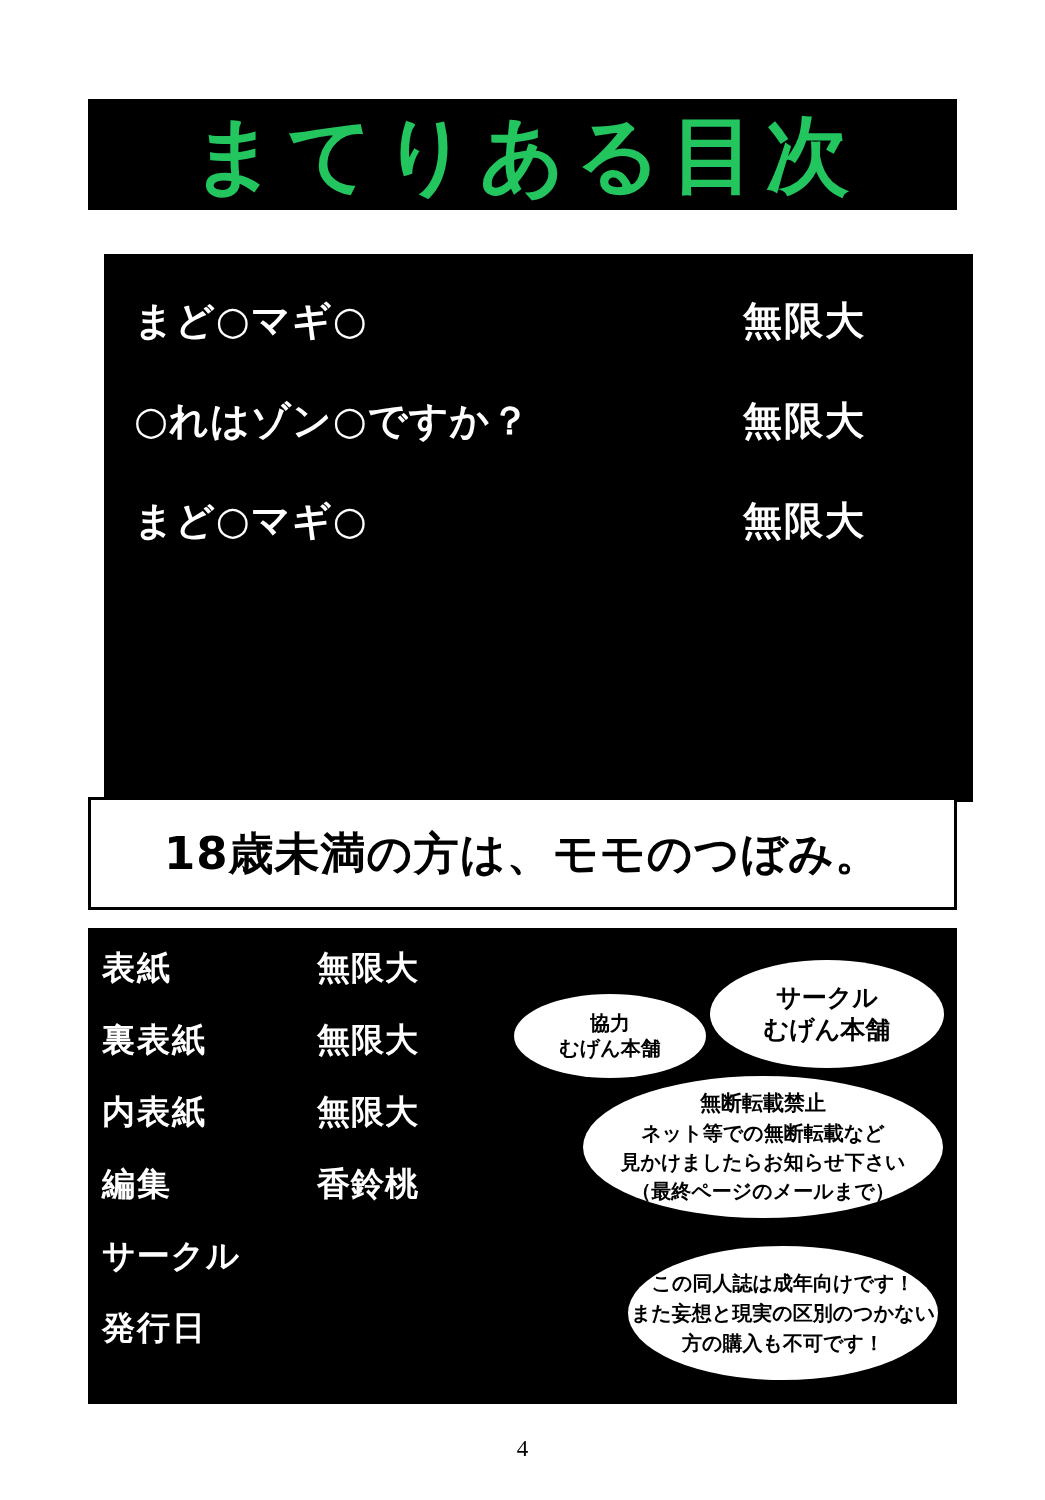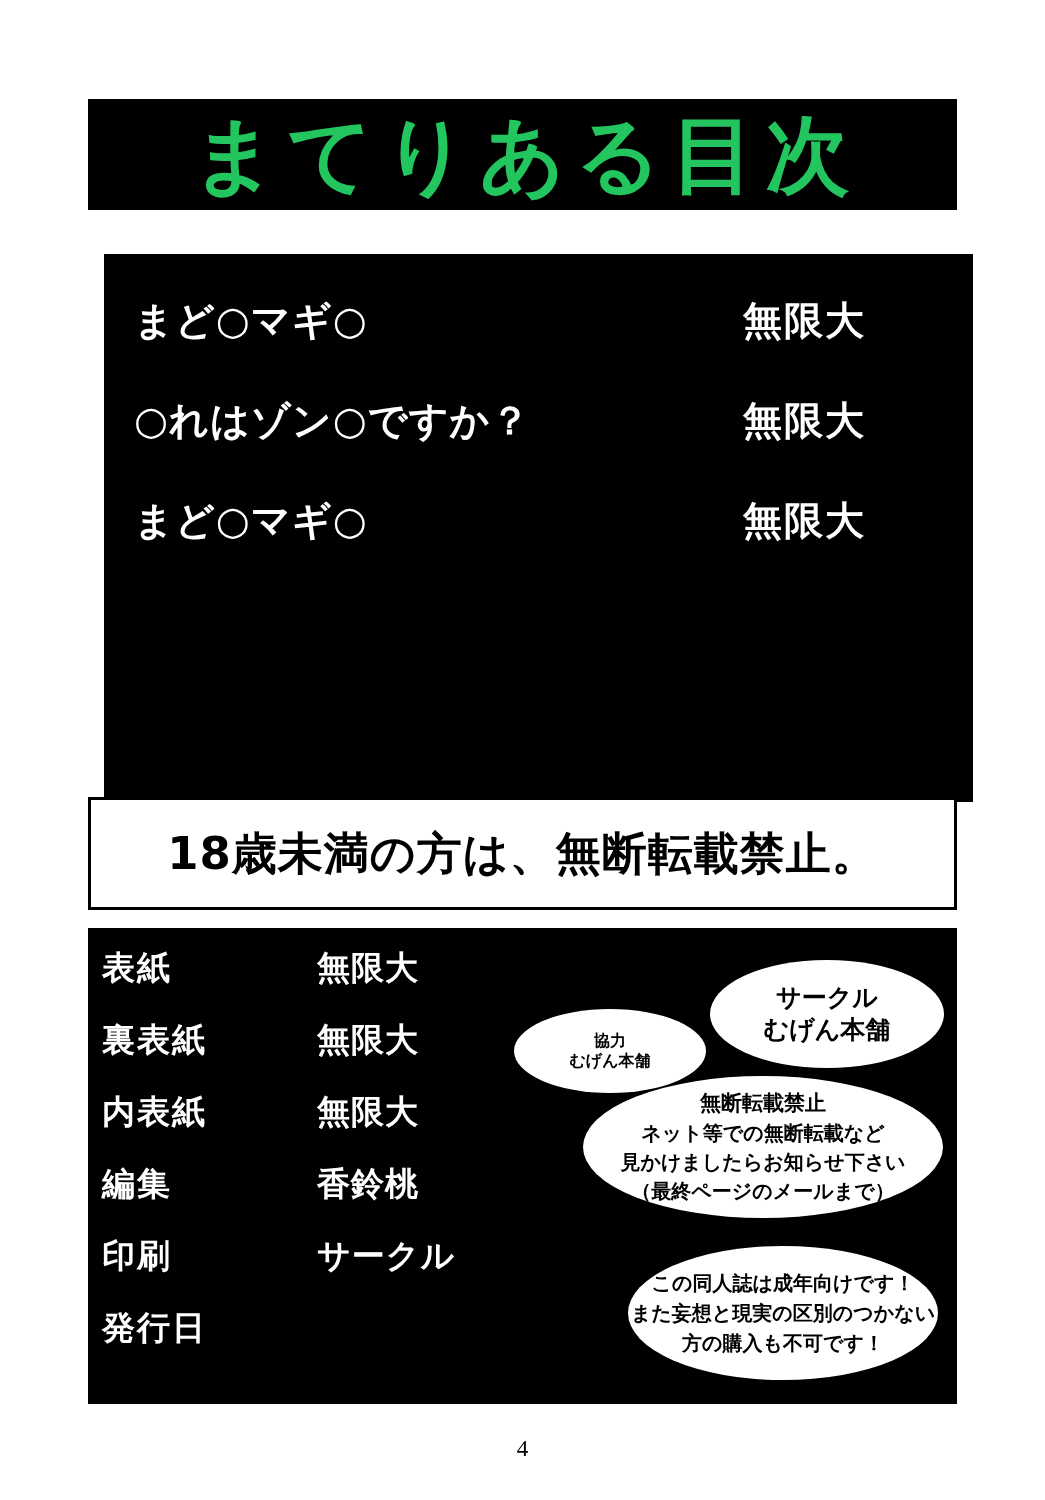--- a/index.html
+++ b/index.html
@@ -156,24 +156,24 @@
   .bubble-circle {
     left: 622px;
     top: 32px;
     width: 234px;
     height: 108px;
     font-size: 25px;
     line-height: 1.3;
   }
   .bubble-help {
     left: 426px;
-    top: 81px;
+    top: 66px;
     width: 192px;
     height: 84px;
-    font-size: 16px;
+    font-size: 20px;
     line-height: 1.25;
   }
   .bubble-repro {
     left: 495px;
     top: 148px;
     width: 360px;
     height: 142px;
     font-size: 20px;
     line-height: 1.45;
   }
@@ -217,21 +217,21 @@
       <div class="c-author">無限大</div>
     </div>
     <div class="contents-row">
       <div class="c-title">まど○マギ○</div>
       <div class="c-author">無限大</div>
     </div>
   </div>
 </div>
 
 <div class="age-box">
-  <div class="age-text">18歳未満の方は、無断転載禁止。</div>
+  <div class="age-text">18歳未満の方は、モモのつぼみ。</div>
 </div>
 
 <div class="colophon-box">
 
   <div class="credits">
     <div class="credit-row">
       <div class="credit-label">表紙</div>
       <div class="credit-value">無限大</div>
     </div>
     <div class="credit-row">
@@ -240,21 +240,20 @@
     </div>
     <div class="credit-row">
       <div class="credit-label">内表紙</div>
       <div class="credit-value">無限大</div>
     </div>
     <div class="credit-row">
       <div class="credit-label">編集</div>
       <div class="credit-value">香鈴桃</div>
     </div>
     <div class="credit-row">
-      <div class="credit-label">印刷</div>
       <div class="credit-value">サークル</div>
     </div>
     <div class="credit-row">
       <div class="credit-label">発行日</div>
     </div>
   </div>
 
   <div class="bubble bubble-circle">
     <span>サークル</span>
     <span>むげん本舗</span>

